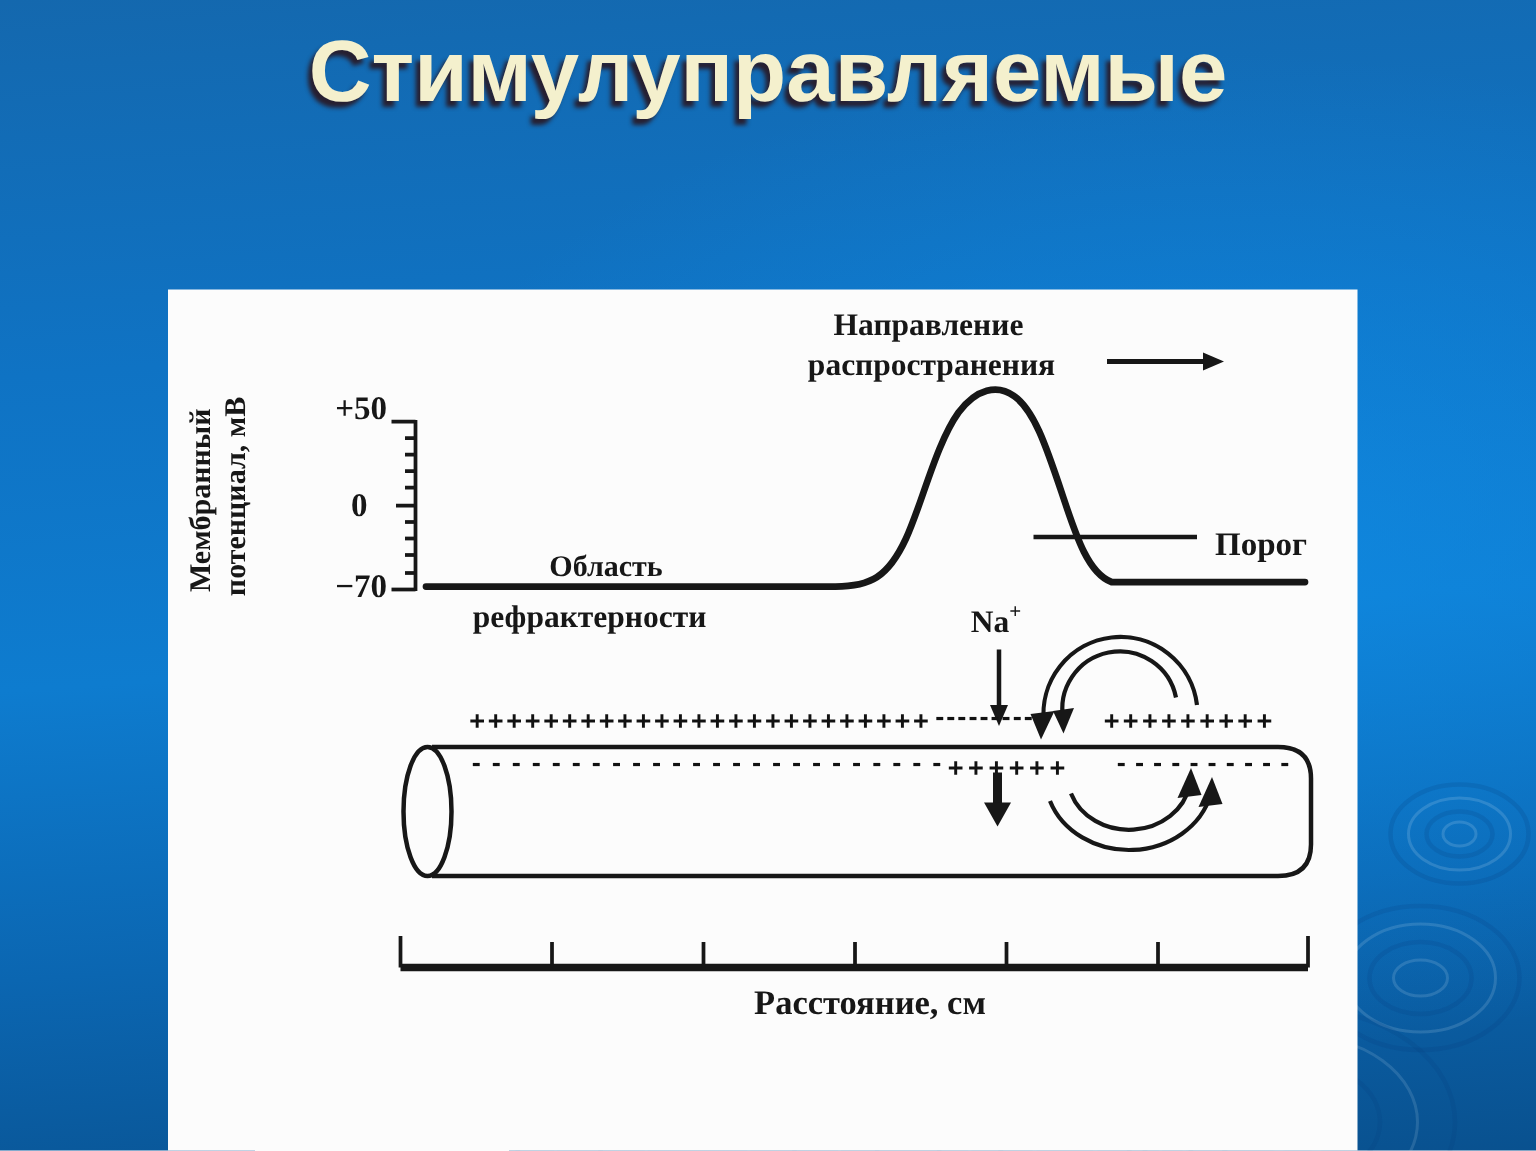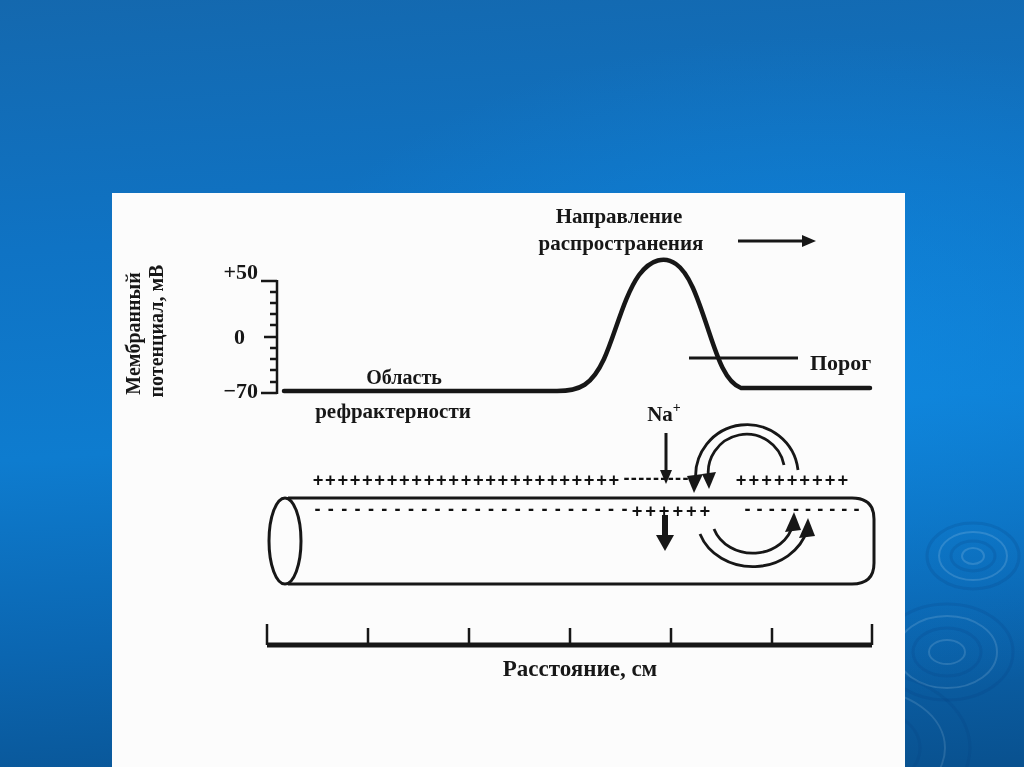--- a/index.html
+++ b/index.html
@@ -70,20 +70,21 @@
       <g transform="translate(465,772)">
         <ellipse rx="120" ry="85" stroke="rgba(8,55,120,0.13)" stroke-width="3"></ellipse>
         <ellipse rx="95" ry="67" stroke="rgba(235,248,255,0.12)" stroke-width="2"></ellipse>
         <ellipse rx="65" ry="46" stroke="rgba(8,55,120,0.13)" stroke-width="3"></ellipse>
         <ellipse rx="35" ry="24" stroke="rgba(235,248,255,0.12)" stroke-width="2"></ellipse>
       </g>
     </g>
   </svg>
 
   <h1 class="title">
+    <span>Стимулуправляемые</span>
   </h1>
 
   <div class="panel">
     <svg width="793" height="492" viewBox="0 0 793 492">
 
       <g>
         <text x="507" y="30" font-size="21" text-anchor="middle">Направление</text>
         <text x="509" y="57" font-size="21" text-anchor="middle">распространения</text>
       </g>
       <g>

